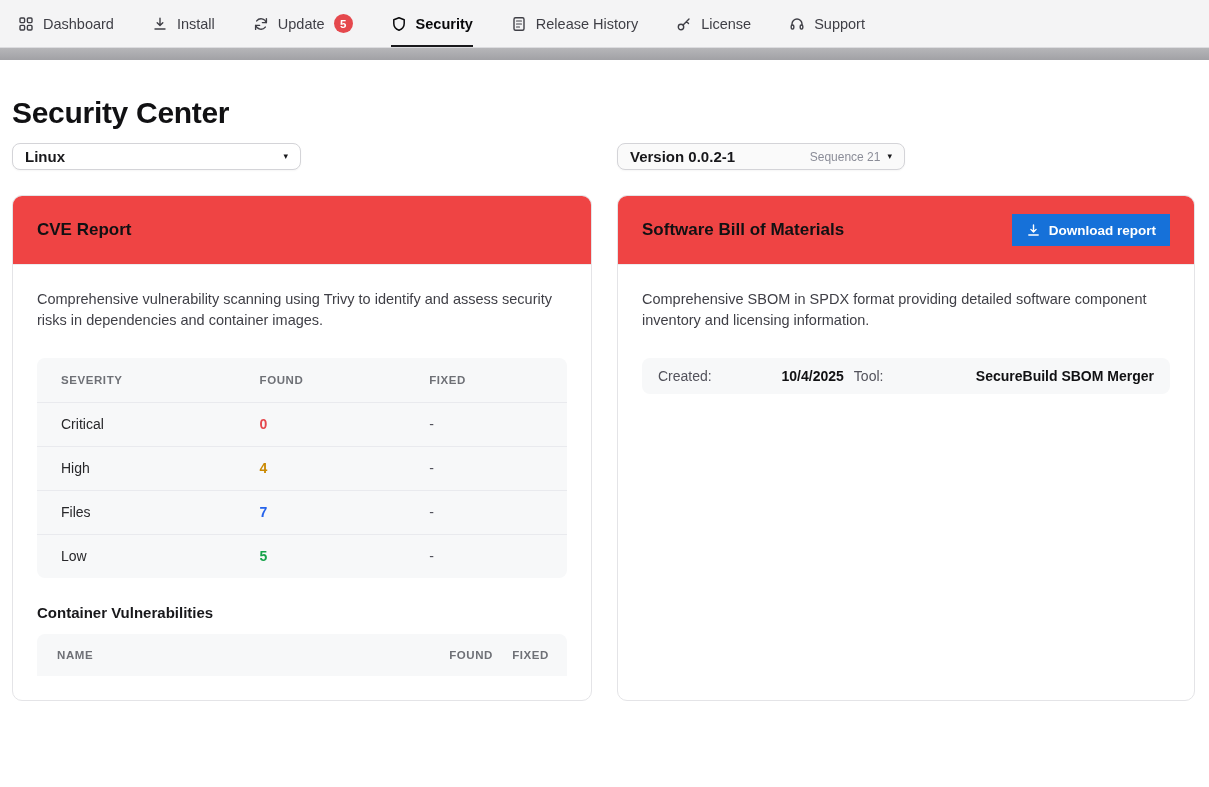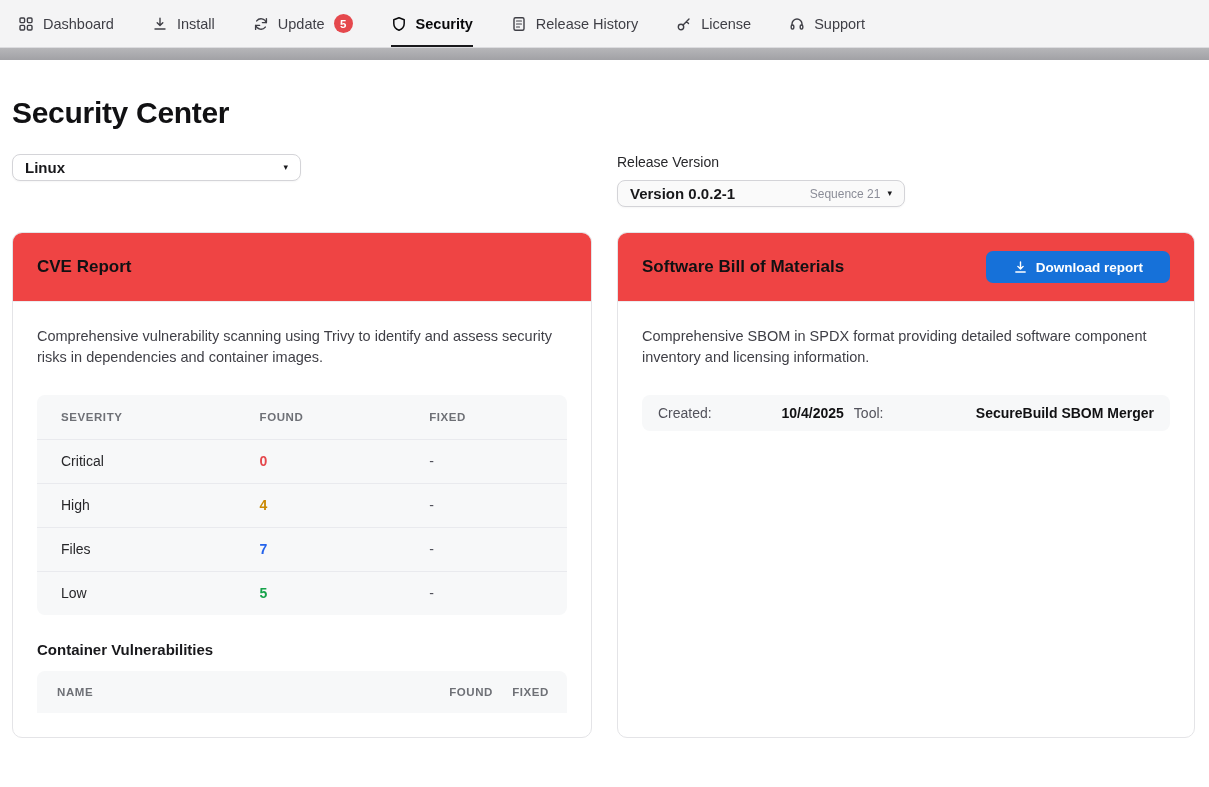--- a/index.html
+++ b/index.html
@@ -40,21 +40,21 @@
     border-radius: 10px;
     color: #fff;
     font-size: 11.5px; font-weight: 700;
     display: inline-flex; align-items: center; justify-content: center;
     padding: 0 5px;
   }
   .chrome-strip { height: 12px; background: linear-gradient(#b6b6b9, #a1a1a5); }
 
   
   .content { padding: 36px 14px 0 12px; }
-  h1.page-title { font-size: 30px; font-weight: 700; letter-spacing: -0.3px; margin-bottom: 24px; color: #111113; }
+  h1.page-title { font-size: 30px; font-weight: 700; letter-spacing: -0.3px; margin-bottom: 13px; color: #111113; }
   .subtitle { font-size: 15px; color: #52525b; margin-bottom: 46px; }
 
   .grid2 { display: grid; grid-template-columns: 580px 578px; column-gap: 25px; }
   .filters { margin-bottom: 25px; }
   .filter-label { display: block; font-size: 14px; color: #27272a; margin-bottom: 10px; }
   .select {
     width: 289px; height: 27px;
     background: #ffffff;
     border: 1px solid #d4d4d8;
     border-radius: 8px;
@@ -111,22 +111,22 @@
     align-items: center;
     height: 36px;
     padding: 0 16px;
   }
   .sbom-row + .sbom-row { border-top: 1px solid #e9eaee; }
   .sbom-label { font-size: 14px; color: #52525b; }
   .sbom-value { font-size: 14px; font-weight: 700; color: #111113; text-align: right; white-space: nowrap; }
 
   .dl-btn {
     display: flex; align-items: center; gap: 8px;
-    height: 32px; padding: 0 27px;
-    border: none; border-radius: 7px;
+    height: 32px; padding: 0 14px;
+    border: none; border-radius: 0;
     color: #fff; font-size: 13.5px; font-weight: 600;
     cursor: pointer;
     font-family: inherit;
   }
   .dl-btn svg { display: block; }
 </style>
 </head>
 <body>
 
 <nav class="topnav">
@@ -211,21 +211,20 @@
   <h1 class="page-title">Security Center</h1>
 
   <div class="grid2 filters">
     <div>
       <div class="select">
         <span class="select-value">Linux</span>
         <span class="chev">▾</span>
       </div>
     </div>
     <div>
-      <label class="filter-label">Release Version</label>
       <div class="select release">
         <span class="select-value">Version 0.0.2-1</span>
         <span class="seq">Sequence 21</span>
         <span class="chev">▾</span>
       </div>
     </div>
   </div>
 
   <div class="grid2 cards">
 

